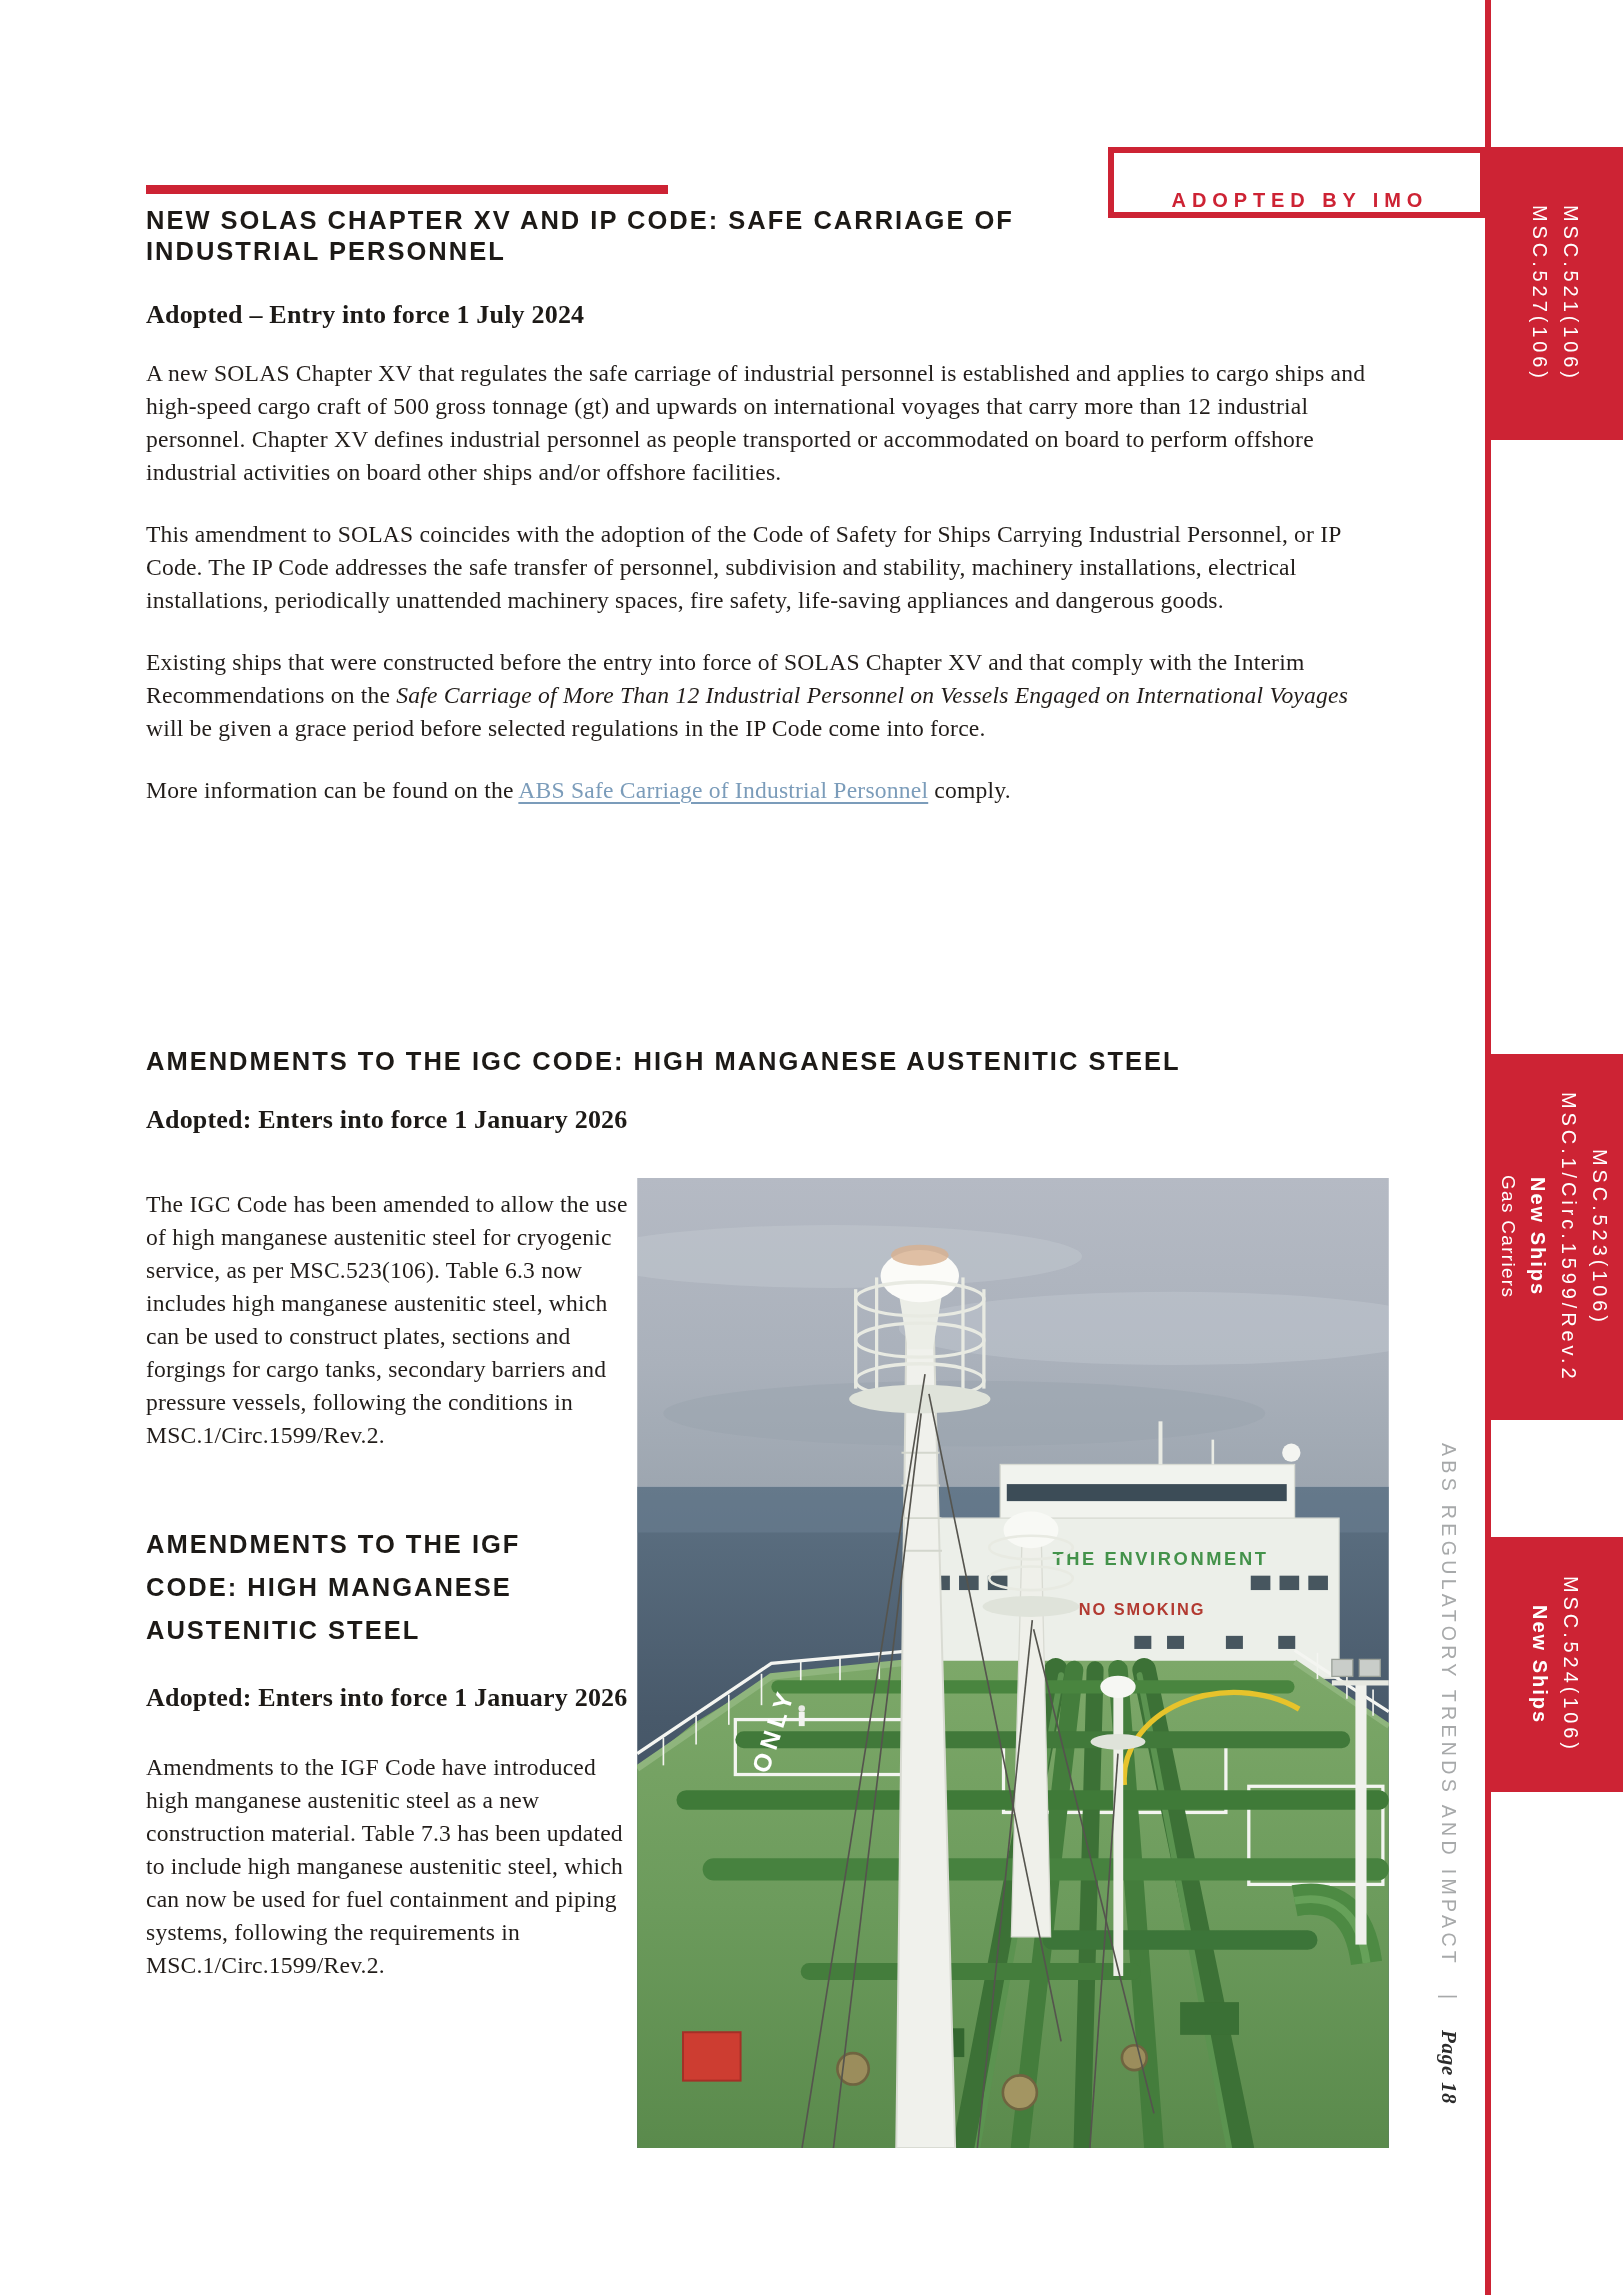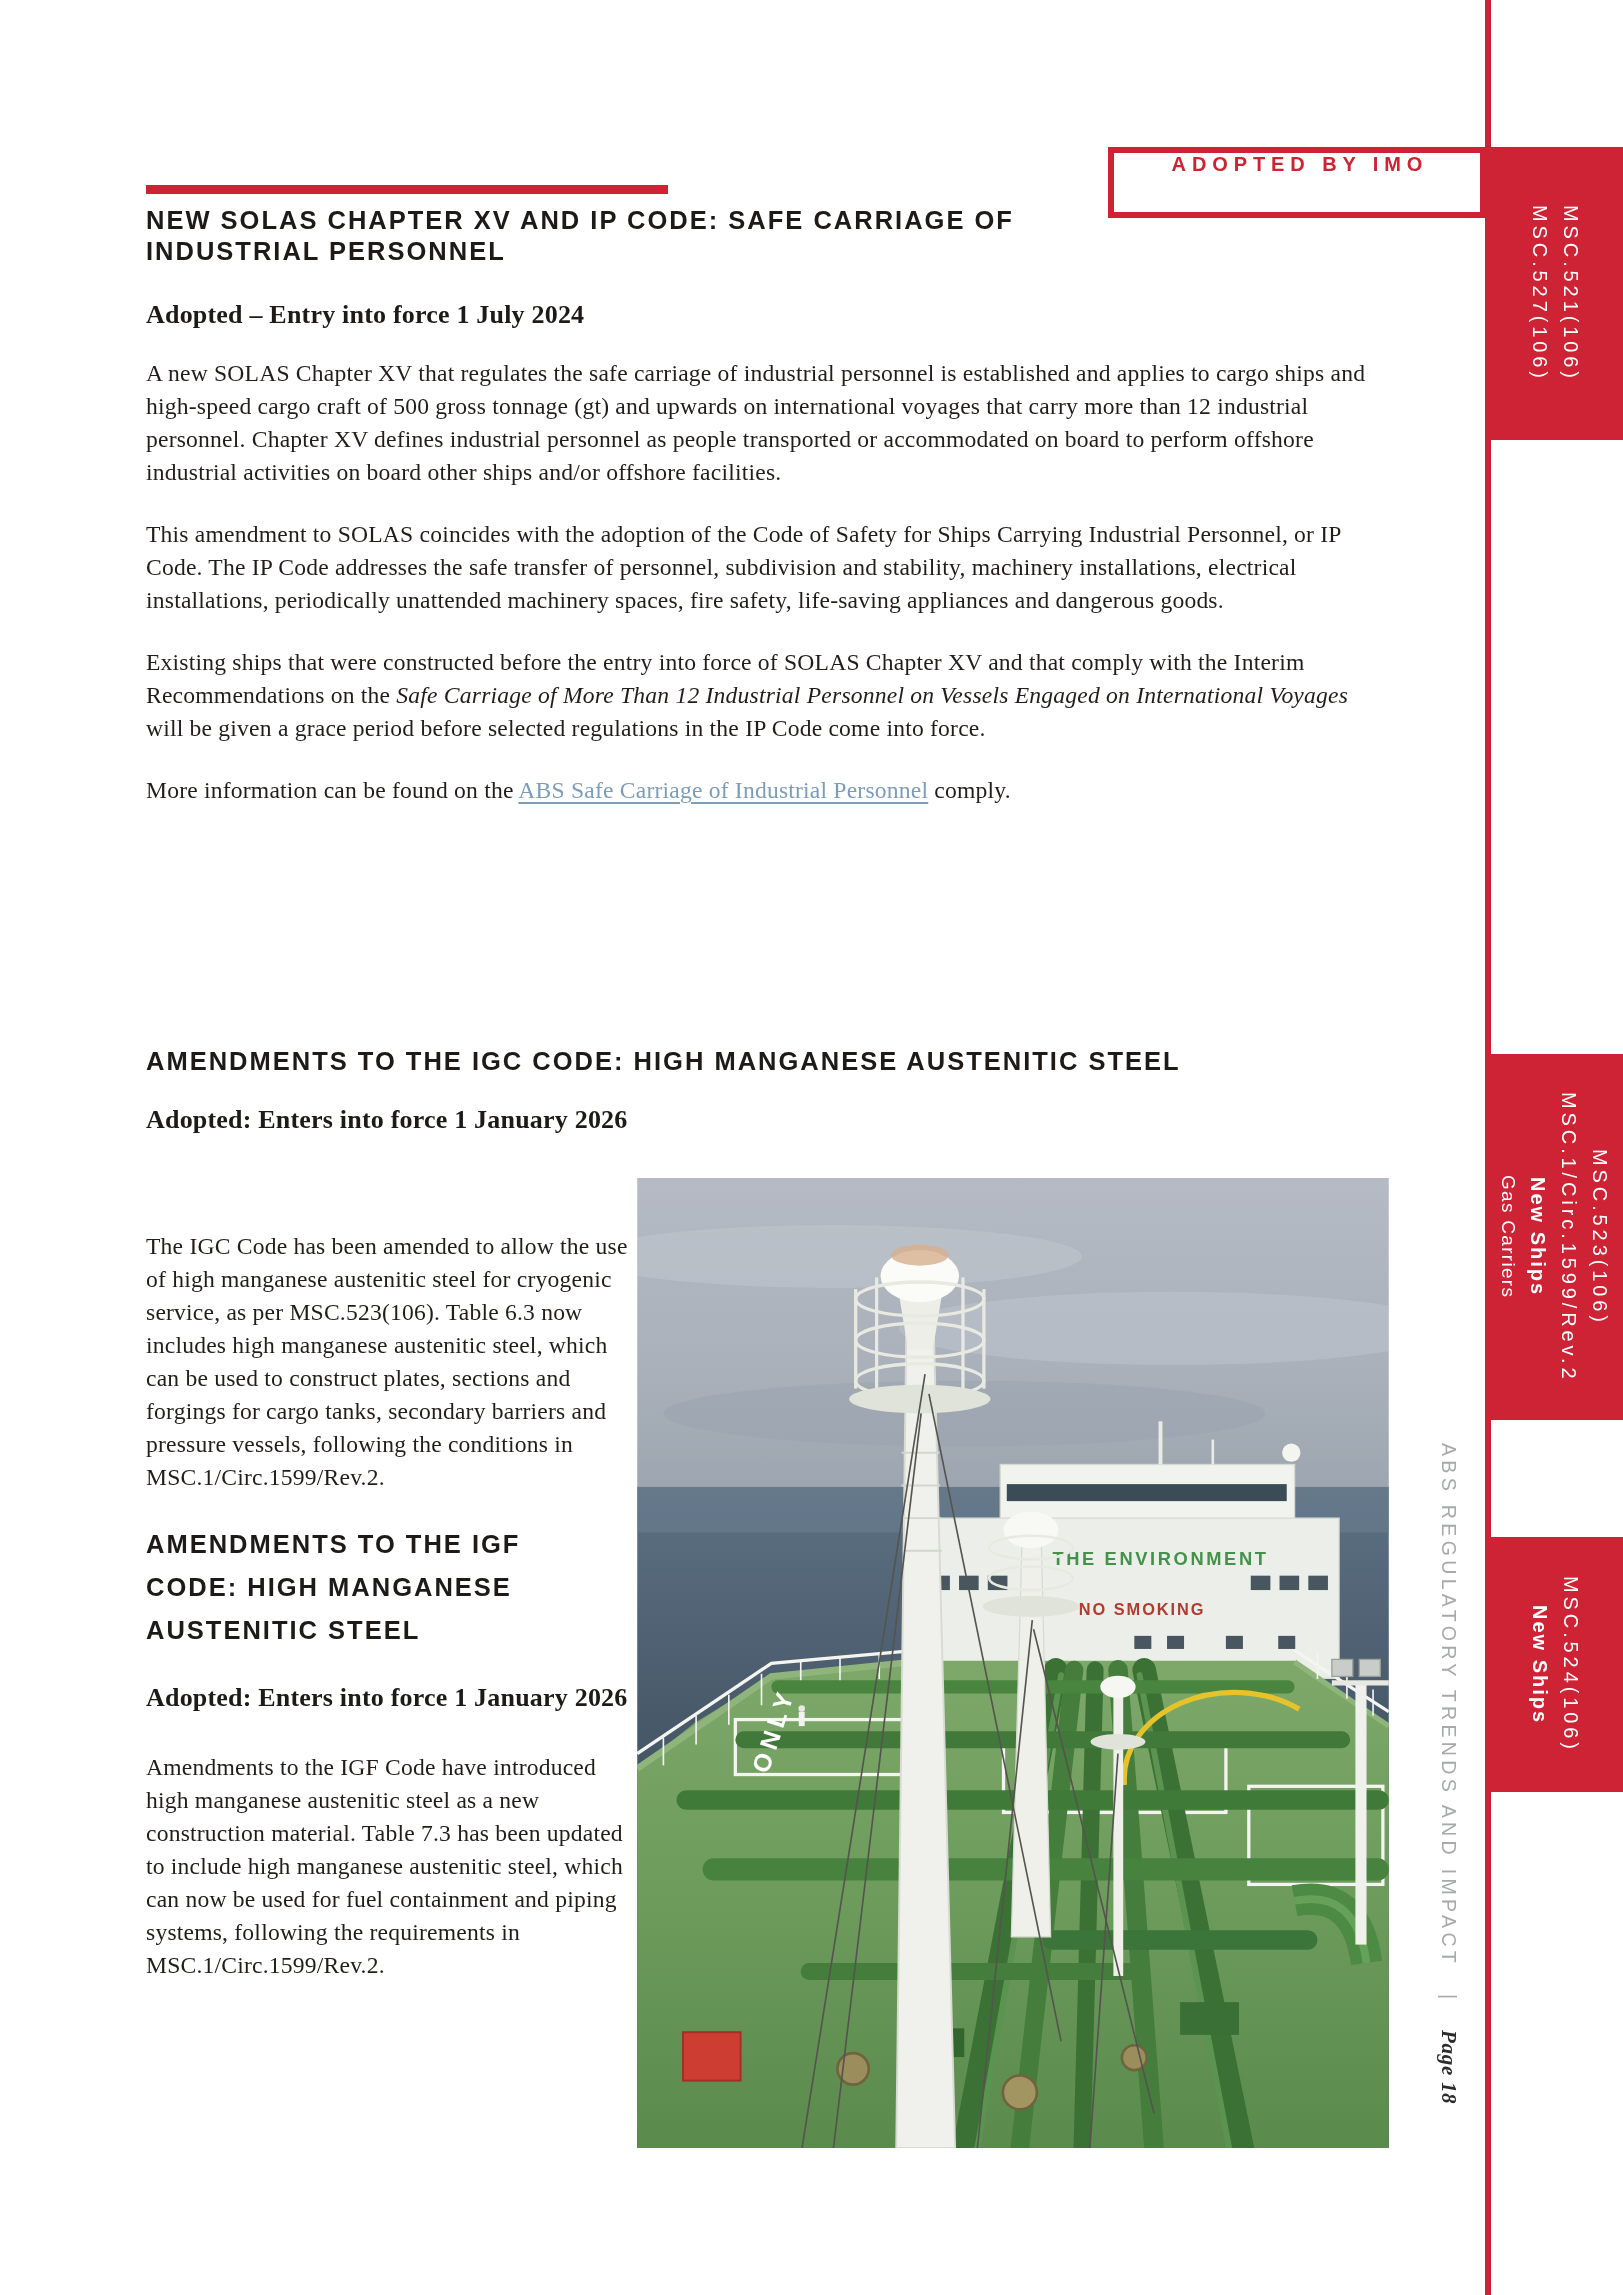--- a/index.html
+++ b/index.html
@@ -21,36 +21,36 @@
     position:absolute; left:1436px; top:1443px; height:723px;
     writing-mode:vertical-rl; white-space:nowrap;
     font-family:"Liberation Sans", sans-serif; font-size:19.6px; letter-spacing:4.3px; color:#a7a9aa;
   }
   .f-sep { display:inline-block; margin:17px 0; }
   .f-page { font-family:"Liberation Serif", serif; font-style:italic; font-weight:700; font-size:21px; letter-spacing:0.7px; color:#2b2b2b; }
 
   
   .h1 { position:absolute; left:146px; top:141px; font-family:"Liberation Sans", sans-serif; font-weight:700; font-size:34px; letter-spacing:2.3px; color:#cd2334; }
   .h1-bar { position:absolute; left:146px; top:185px; width:522px; height:8.5px; background:#cd2334; }
-  .badge { position:absolute; left:1108px; top:147px; width:378px; height:71px; box-sizing:border-box; border:6.5px solid #cd2334; background:#ffffff; display:flex; align-items:flex-start; justify-content:center; }
+  .badge { position:absolute; left:1108px; top:147px; width:378px; height:71px; box-sizing:border-box; border:6.5px solid #cd2334; background:#ffffff; display:flex; align-items:flex-end; justify-content:center; }
   .badge span { font-family:"Liberation Sans", sans-serif; font-weight:700; font-size:20px; letter-spacing:5.9px; padding-left:5.9px; color:#cd2334; }
 
   .sans-title { font-family:"Liberation Sans", sans-serif; font-weight:700; color:#1d1a17; white-space:pre-line; }
   .art1-title { position:absolute; left:146px; top:205px; font-size:25.5px; line-height:31px; letter-spacing:2px; }
   .adopted { font-weight:700; font-size:26px; letter-spacing:0.2px; color:#1d1a17; }
   .art1-adopted { position:absolute; left:146px; top:300px; }
   .art1-body { position:absolute; left:146px; top:357px; width:1240px; font-size:23.6px; line-height:33px; letter-spacing:0.2px; }
   .art1-body p { margin:0 0 29px 0; }
   .em { font-style:italic; }
   .weblink { color:#7b9cba; text-decoration:underline; text-underline-offset:3.9px; cursor:pointer; }
 
   .art2-title { position:absolute; left:146px; top:1046px; font-size:25.5px; line-height:31px; letter-spacing:2px; }
   .art2-adopted { position:absolute; left:146px; top:1105px; }
   .col-body { font-size:23.6px; line-height:33px; letter-spacing:0.2px; }
-  .art2-body { position:absolute; left:146px; top:1230px; width:494px; }
+  .art2-body { position:absolute; left:146px; top:1188px; width:494px; }
   .art3 { position:absolute; left:146px; top:1523px; width:494px; }
   .art3-title { font-size:25.5px; line-height:43px; letter-spacing:2px; }
   .art3-adopted { margin-top:29px; line-height:33px; }
   .art3-body { margin-top:37px; }
 
   .photo { position:absolute; left:637px; top:1178px; width:752px; height:970px; display:block; }
 </style>
 </head>
 <body>
 

